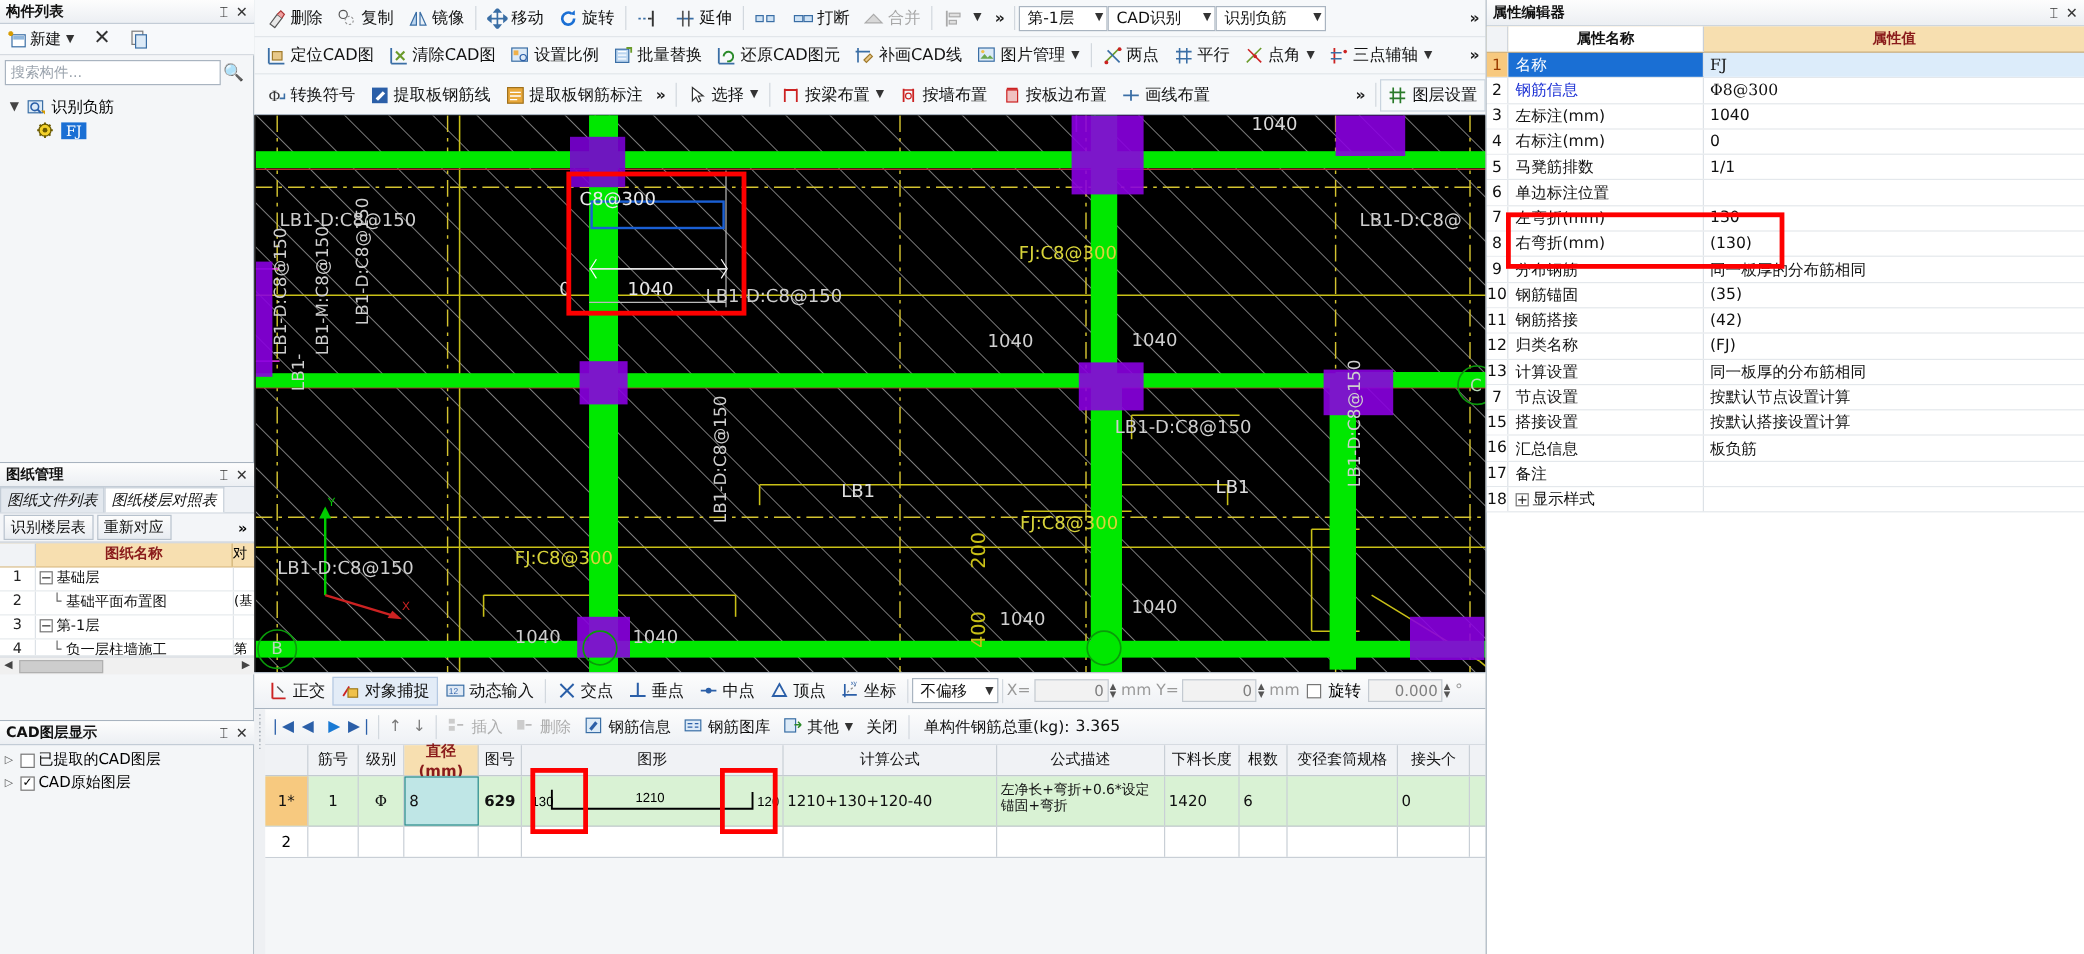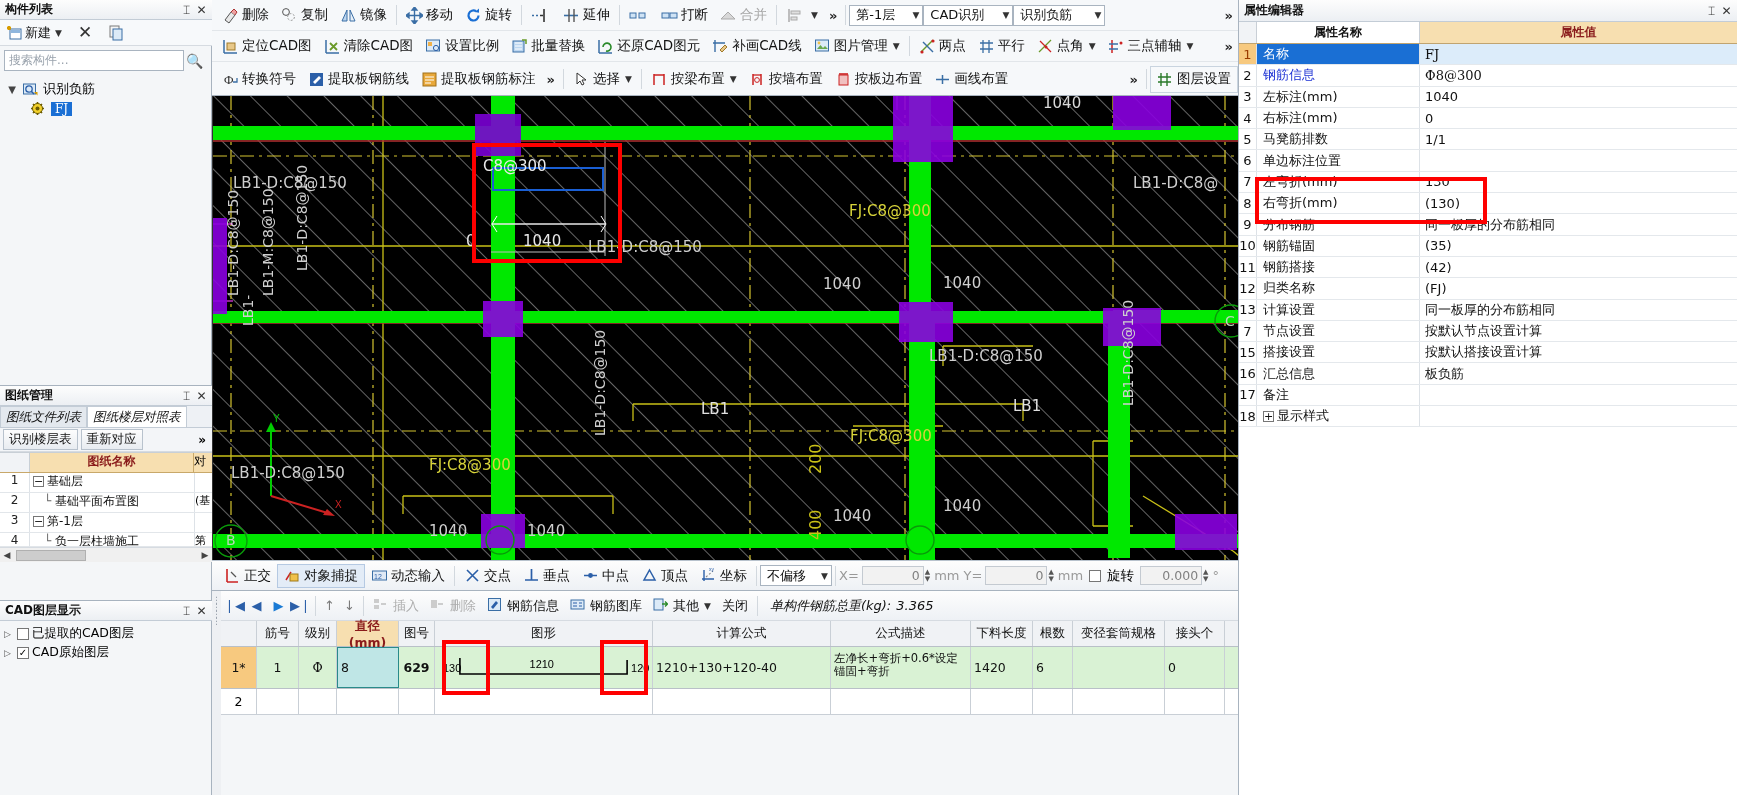--- a/index.html
+++ b/index.html
@@ -124,21 +124,21 @@
   
   #rebar { position:absolute; left:212px; top:590px; width:1026px; height:205px; background:#f4f6f8;
            border-top:1px solid #a8b3bf;}
   .rb-toolbar { display:flex; align-items:center; height:30px; padding-left:2px; gap:1px;
                 background:linear-gradient(#fdfdfd,#eef1f5); border-bottom:1px solid #d6dbe1;}
   .rb-toolbar .nav { width:21px; text-align:center; color:#2b5fa8; font-size:13px; cursor:pointer;}
   .rb-toolbar .nav.play { color:#1a7ad4;}
   .rb-toolbar .arw { width:19px; text-align:center; color:#7a7a7a; font-size:13px; cursor:pointer;}
   .rbt { display:flex; align-items:center; gap:3px; padding:0 5px; font-size:13px; cursor:pointer; color:#111;}
   .rbt.dim { color:#adadad;}
-  .total { margin-left:8px; font-size:13px; color:#111;font-style:italic;}
+  .total { margin-left:8px; font-size:13px; color:#111;}
 
   .rbgrid { font-size:12.5px; }
   .rbhead { display:flex; height:26px; background:#f0f2f5; border-bottom:1px solid #b9c0c8;}
   .rbhead div { border-right:1px solid #c9cfd6; display:flex; align-items:center; justify-content:center;
                 text-align:center; color:#111;}
   .rbrow { display:flex; height:42px; background:#d9f2d4; border-bottom:1px solid #b9c0c8;}
   .rbrow div { border-right:1px solid #c9cfd6; display:flex; align-items:center; padding:0 3px; color:#111;}
   .rbrow2 { display:flex; height:26px; background:#fff; border-bottom:1px solid #c9cfd6;}
   .rbrow2 div { border-right:1px solid #c9cfd6; display:flex; align-items:center; padding:0 3px;}
 

